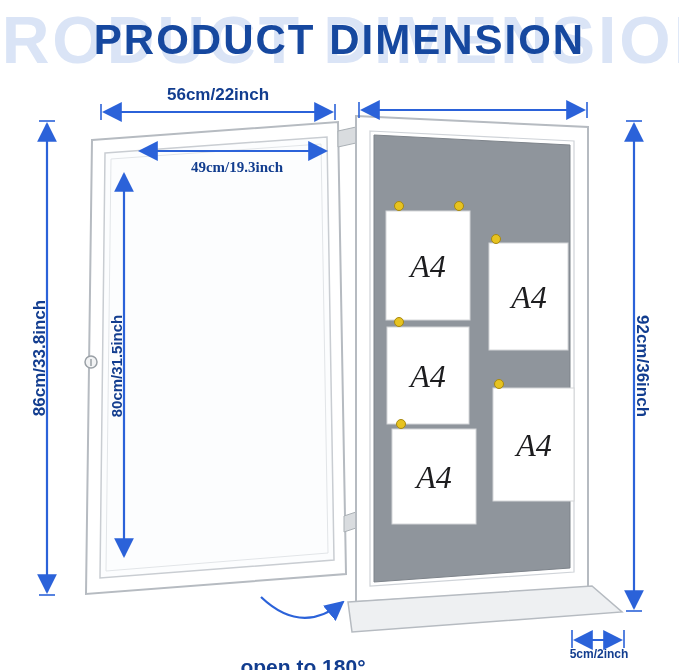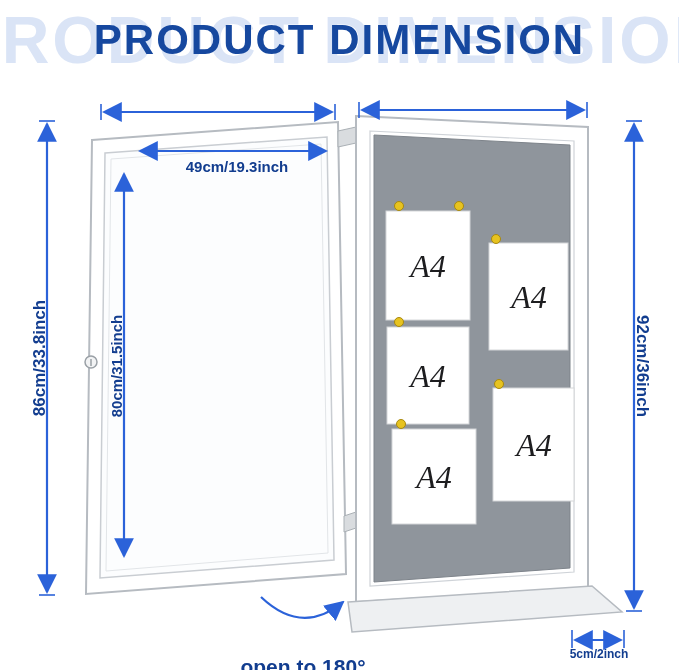--- a/index.html
+++ b/index.html
@@ -114,22 +114,23 @@
     <line class="tick" x1="626" y1="611" x2="642" y2="611"></line>
     <line class="arrow-line" x1="634" y1="124" x2="634" y2="608" marker-start="url(#arr)" marker-end="url(#arr)"></line>
 
     <line class="tick" x1="572" y1="630" x2="572" y2="648"></line>
     <line class="tick" x1="624" y1="630" x2="624" y2="648"></line>
     <line class="arrow-line" x1="575" y1="640" x2="621" y2="640" marker-start="url(#arr)" marker-end="url(#arr)"></line>
 
     <path class="arrow-line" d="M 261 597 Q 302 636 343 602" marker-end="url(#arr)"></path>
   </svg>
 
+  <div class="dim-label" style="left:133px; top:85px; width:170px;">56cm/22inch</div>
 
-  <div class="dim-label small-dim" style="left:152px; top:157px; width:170px;">49cm/19.3inch</div>
+  <div class="dim-label small-dim" style="left:152px; top:157px; width:170px;font-family:Liberation Serif, serif;">49cm/19.3inch</div>
 
   <div class="dim-label rot-left" style="left:-40px; top:348px; width:160px;">86cm/33.8inch</div>
 
   <div class="dim-label small-dim rot-left" style="left:42px; top:356px; width:150px;">80cm/31.5inch</div>
 
 
   <div class="dim-label rot-right" style="left:567px; top:356px; width:150px;">92cm/36inch</div>
 
   <div class="dim-label" style="left:539px; top:644px; width:120px; font-size:12px;">5cm/2inch</div>
 

